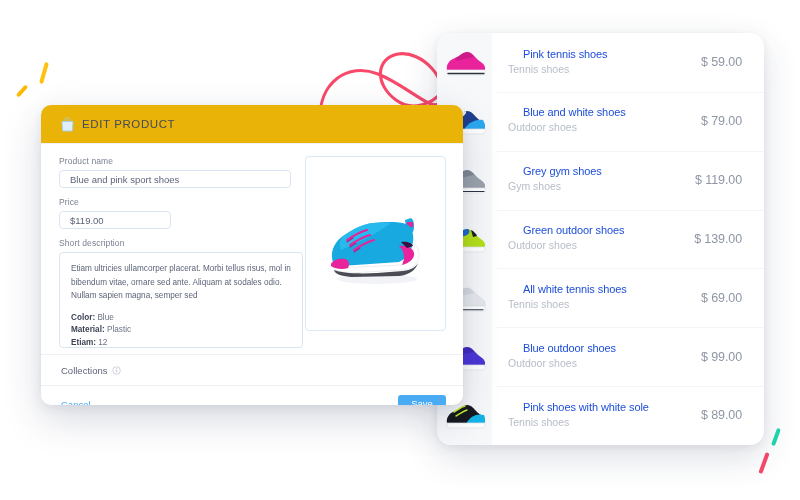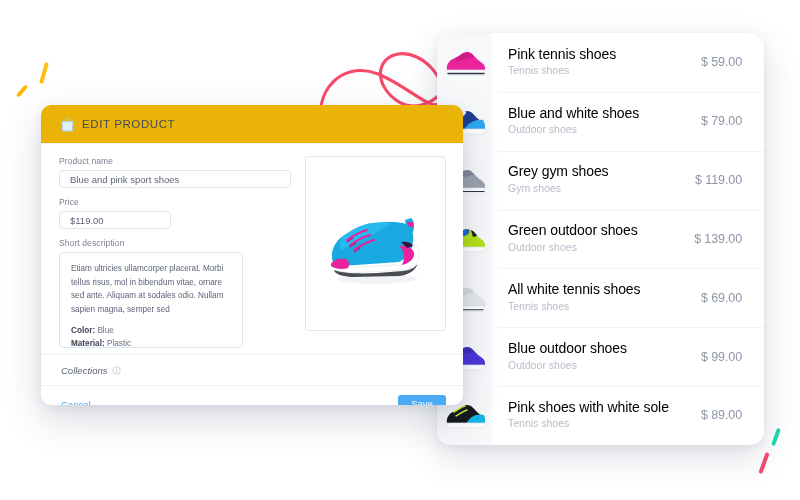--- a/index.html
+++ b/index.html
@@ -78,25 +78,26 @@
     overflow: hidden;
   }
   .thumb svg { display: block; }
 
   .prod-text {
     flex: 1 1 auto;
     padding-left: 16px;
     min-width: 0;
   }
   .prod-name {
-    font-size: 14px;
-    color: #000000;
+    font-size: 11px;
+    color: #1d4ed8;
     line-height: 1.18;
     letter-spacing: -0.1px;
     white-space: nowrap;
+    margin-left: 15px;
   }
   .prod-cat {
     font-size: 10.5px;
     color: #b6bcc8;
     line-height: 1.5;
     margin-top: 1px;
     white-space: nowrap;
   }
   .prod-price {
     flex: 0 0 auto;
@@ -172,21 +173,21 @@
     outline: none;
     display: block;
   }
   #product-name-input { width: 232px; }
   #price-input { width: 112px; }
 
   .gap { height: 9px; }
 
   .desc-box {
     box-sizing: border-box;
-    width: 184px;
+    width: 244px;
     height: 96px;
     border: 1px solid #d9e6f2;
     border-radius: 4px;
     padding: 9px 11px;
     overflow: hidden;
   }
   .desc-para {
     font-size: 8.2px;
     line-height: 1.65;
     color: #5c6478;
@@ -213,21 +214,20 @@
   }
 
   .collections-bar {
     flex: 0 0 auto;
     height: 30px;
     border-top: 1px solid #eef0f4;
     display: flex;
     align-items: center;
     padding-left: 20px;
     margin-top: 6px;
-    font-style: italic;
   }
   .collections-label { font-size: 9.5px; color: #5c6478; margin-right: 5px; }
   .info-icon { width: 9px; height: 9px; display:block; }
 
   .footer-bar {
     flex: 0 0 auto;
     height: 36px;
     border-top: 1px solid #eef0f4;
     display: flex;
     align-items: center;

